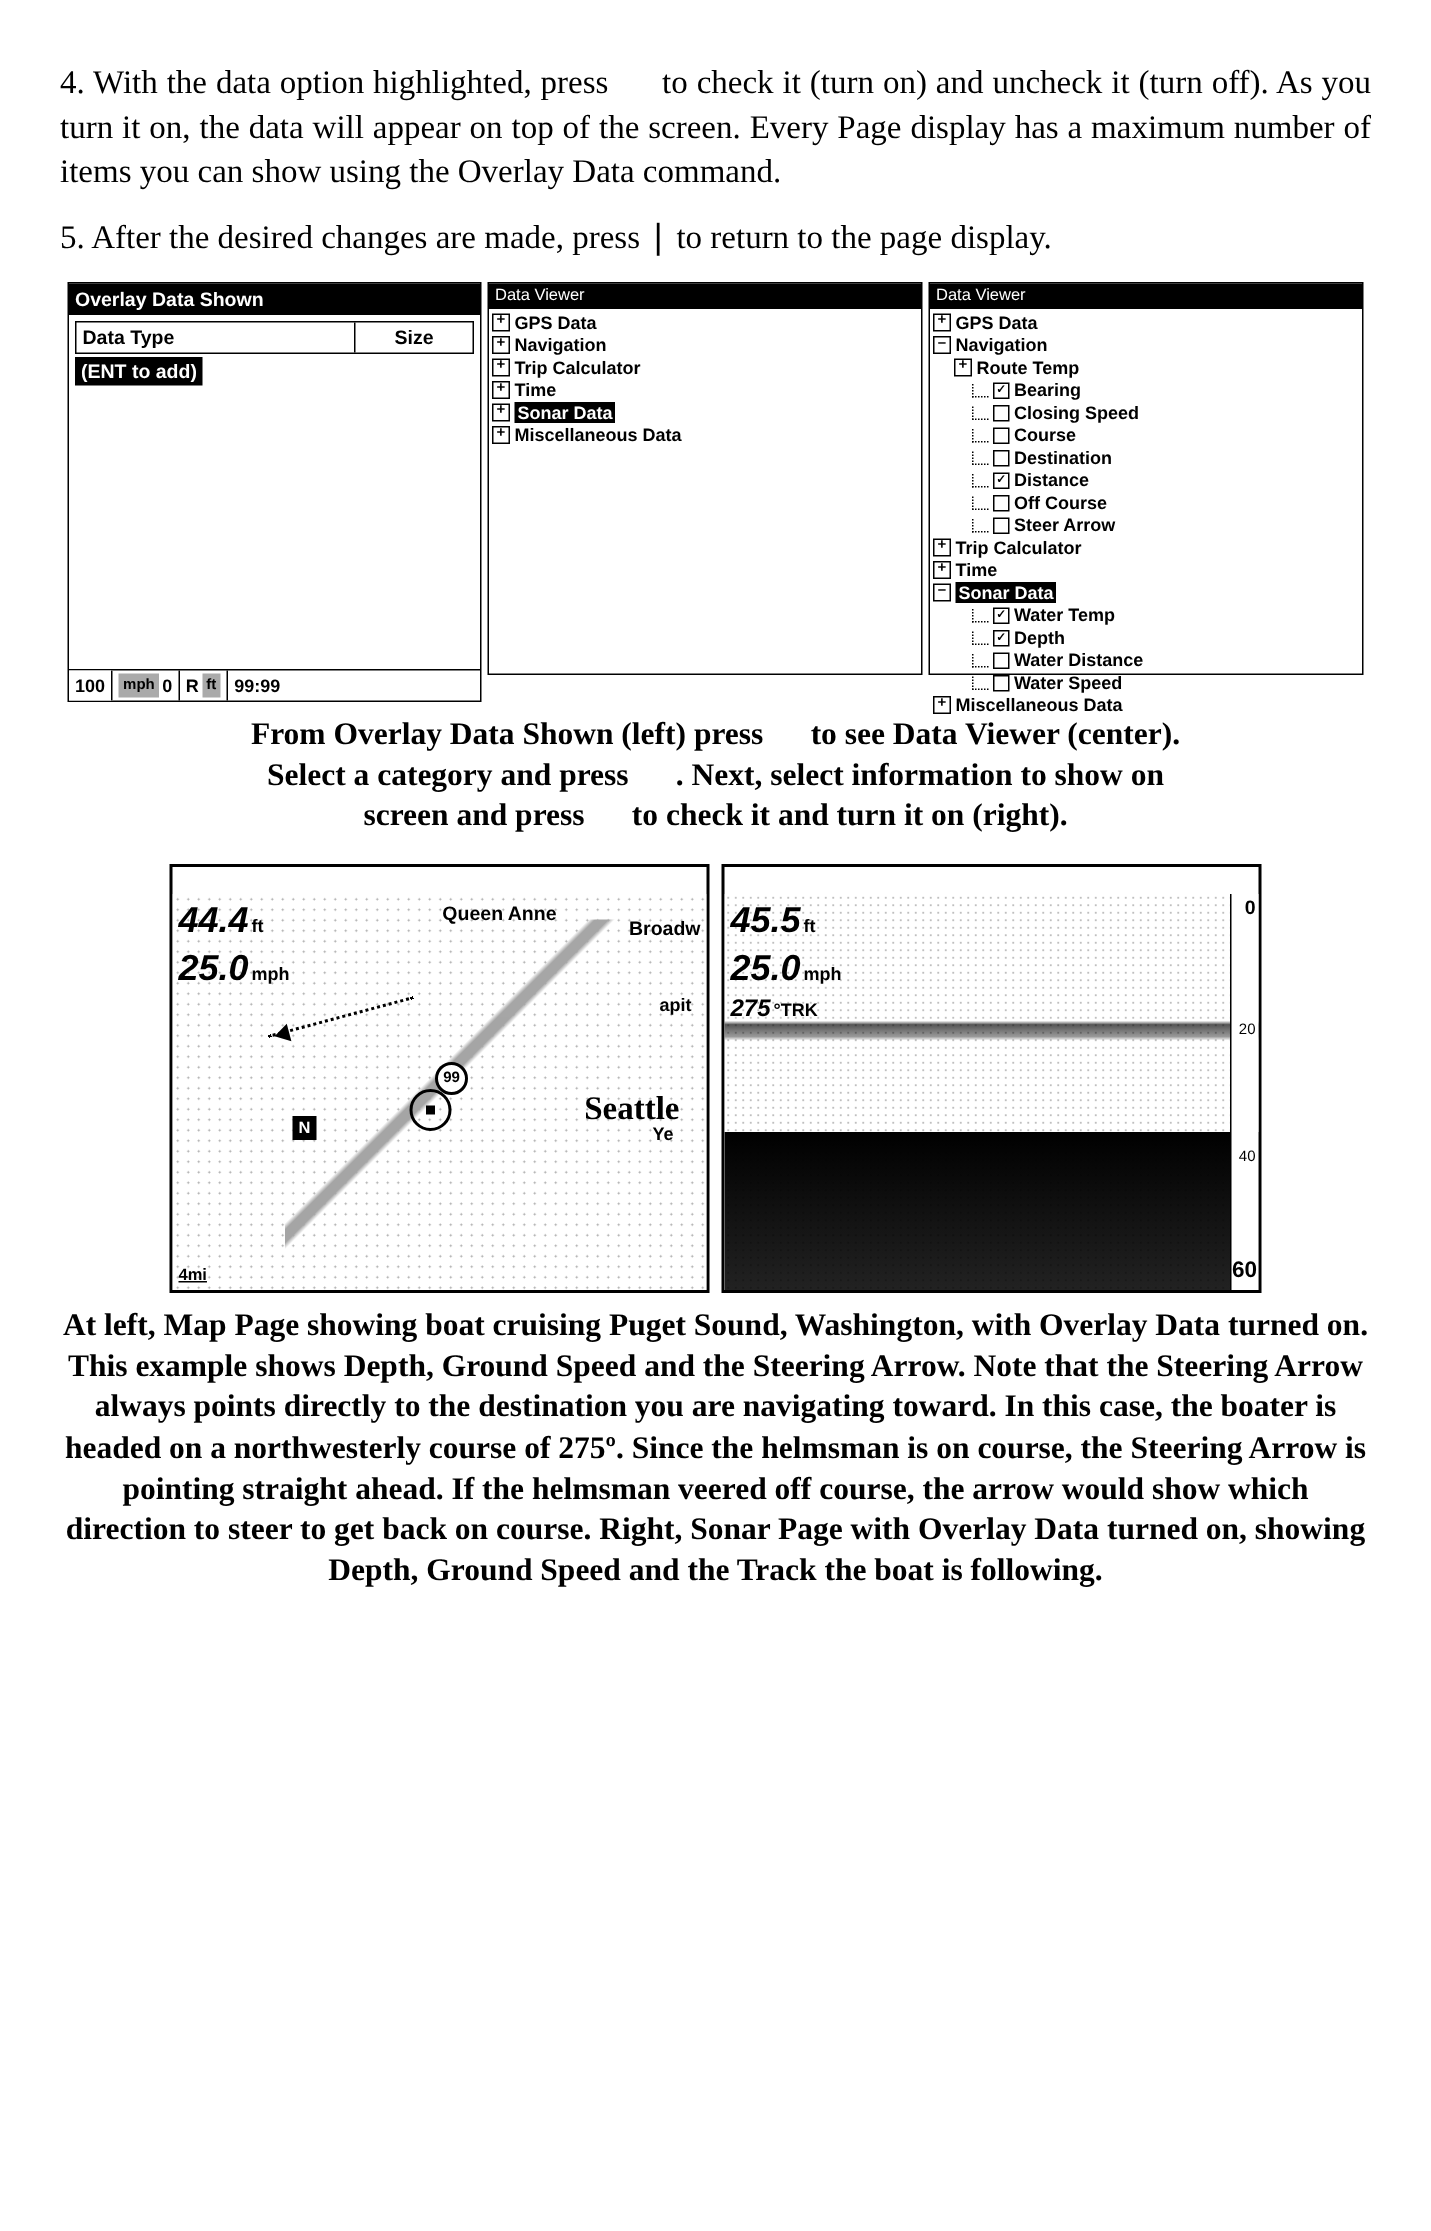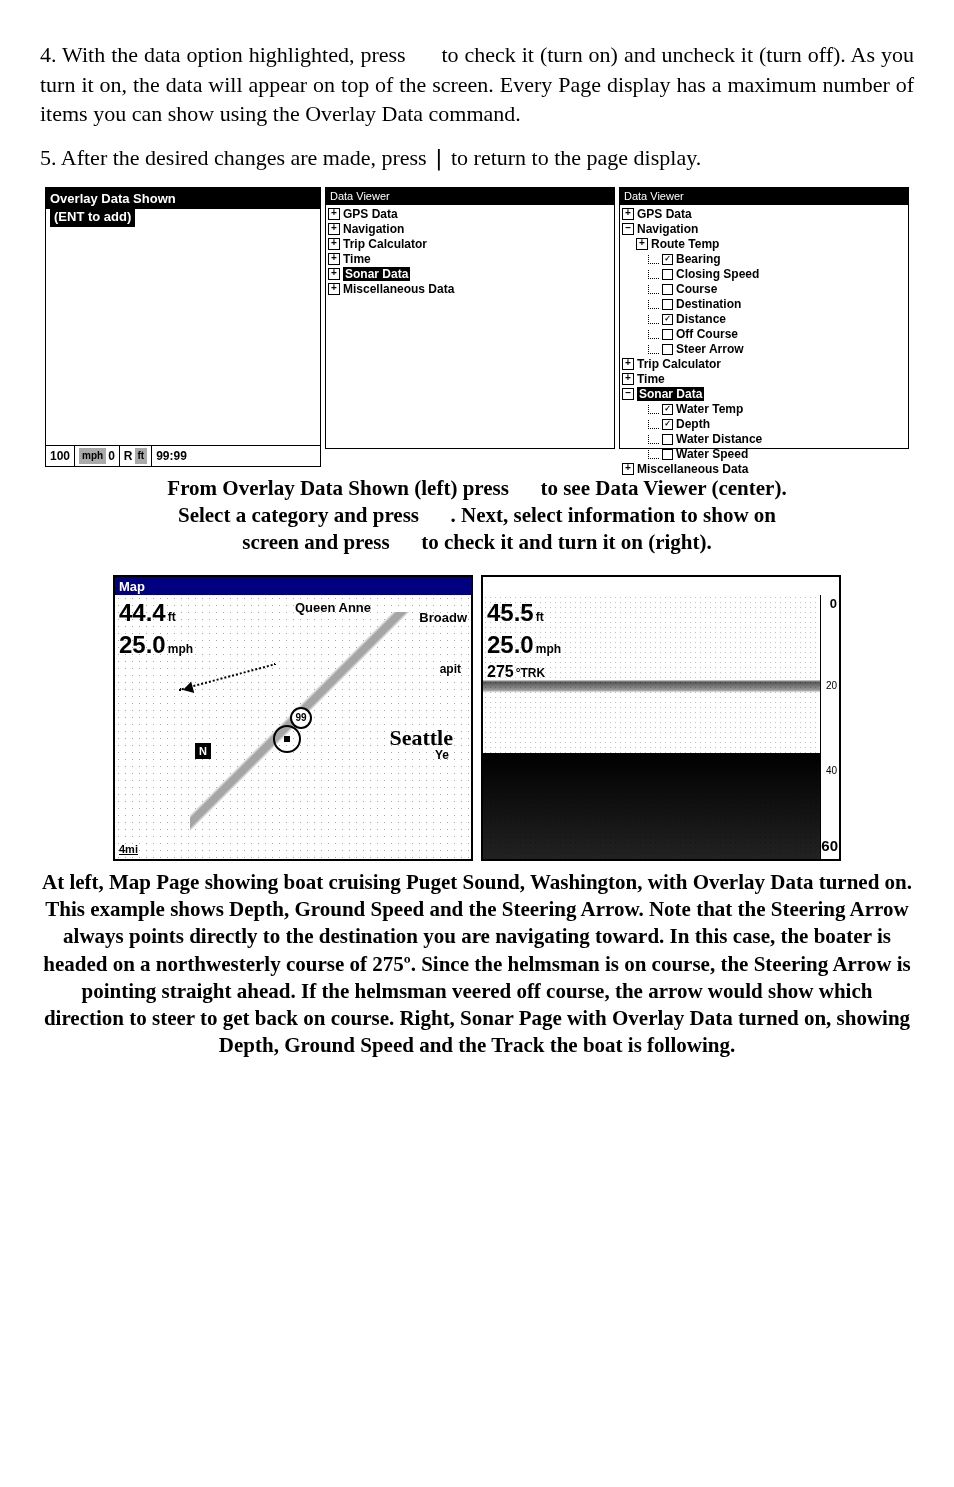--- a/index.html
+++ b/index.html
@@ -70,21 +70,21 @@
   .shot { border:2px solid #000; position:relative; font-family: Arial, sans-serif; box-sizing:border-box;}
   .shotMap { width:360px; height:286px; background:#fff; overflow:hidden;}
   .shotSonar { width:360px; height:286px; background:#fff; overflow:hidden;}
   .sh-title { background:#000080; color:#fff; font-weight:bold; font-size:13px;
     padding:1px 4px; border-bottom:2px solid #000;}
   .overlaybox {
     position:absolute; top:20px; left:4px; color:#000; font-weight:bold;
     font-family: Arial, sans-serif;
   }
   .ov-line { display:flex; align-items:baseline; gap:2px;}
-  .ov-big { font-size:24px; }
+  .ov-big { font-size:24px;font-style:italic; }
   .ov-unit { font-size:12px; }
   .mapcanvas {
     position:absolute; top:18px; left:0; right:0; bottom:0; background:#fff;
   }
   .mapdots { position:absolute; inset:0;
     background:
       radial-gradient(circle, #000 0.6px, transparent 0.7px) 0 0/7px 7px,
       linear-gradient(135deg, transparent 46%, #000 47%, #000 49%, transparent 50%) 55% 40%/220px 220px no-repeat;
     opacity:0.35;
   }
@@ -127,20 +127,24 @@
 <p class="body-text">
   <span>5. After the desired changes are made, press </span>
   <span class="barpipe">|</span>
   <span> to return to the page display.</span>
 </p>
 
 <div class="figrow">
 
   <div class="panel panelA">
     <div class="ods-title">Overlay Data Shown</div>
+    <div class="ods-hdr">
+      <div>Data Type</div>
+      <div>Size</div>
+    </div>
     <div class="ods-ent">(ENT to add)</div>
     <div class="statusbar">
       <div class="sbnum">100</div>
       <div>
         <span class="sbu">mph</span>
         <span style="margin-left:2px;">0</span>
       </div>
       <div>
         <span>R</span>
         <span class="sbu" style="margin-left:2px;">ft</span>
@@ -194,21 +198,20 @@
   &nbsp;&nbsp;&nbsp;&nbsp;
   <span>. Next, select information to show on</span><br>
   <span>screen and press </span>
   &nbsp;&nbsp;&nbsp;&nbsp;
   <span> to check it and turn it on (right).</span>
 </div>
 
 <div class="shotrow">
 
   <div class="shot shotMap">
-    <div class="sh-title">Map</div>
     <div class="mapcanvas">
       <div class="mapdots"></div>
       <div class="queenanne">Queen Anne</div>
       <div class="broad">Broadw</div>
       <div class="seattle">Seattle</div>
       <div style="position:absolute; right:10px; top:66px; font-size:12px; font-weight:bold;">apit</div>
       <div style="position:absolute; right:22px; top:152px; font-size:12px; font-weight:bold;">Ye</div>
       <div class="nicon">N</div>
       <div class="cursor"></div>
       <div class="steer-arrow"></div>

